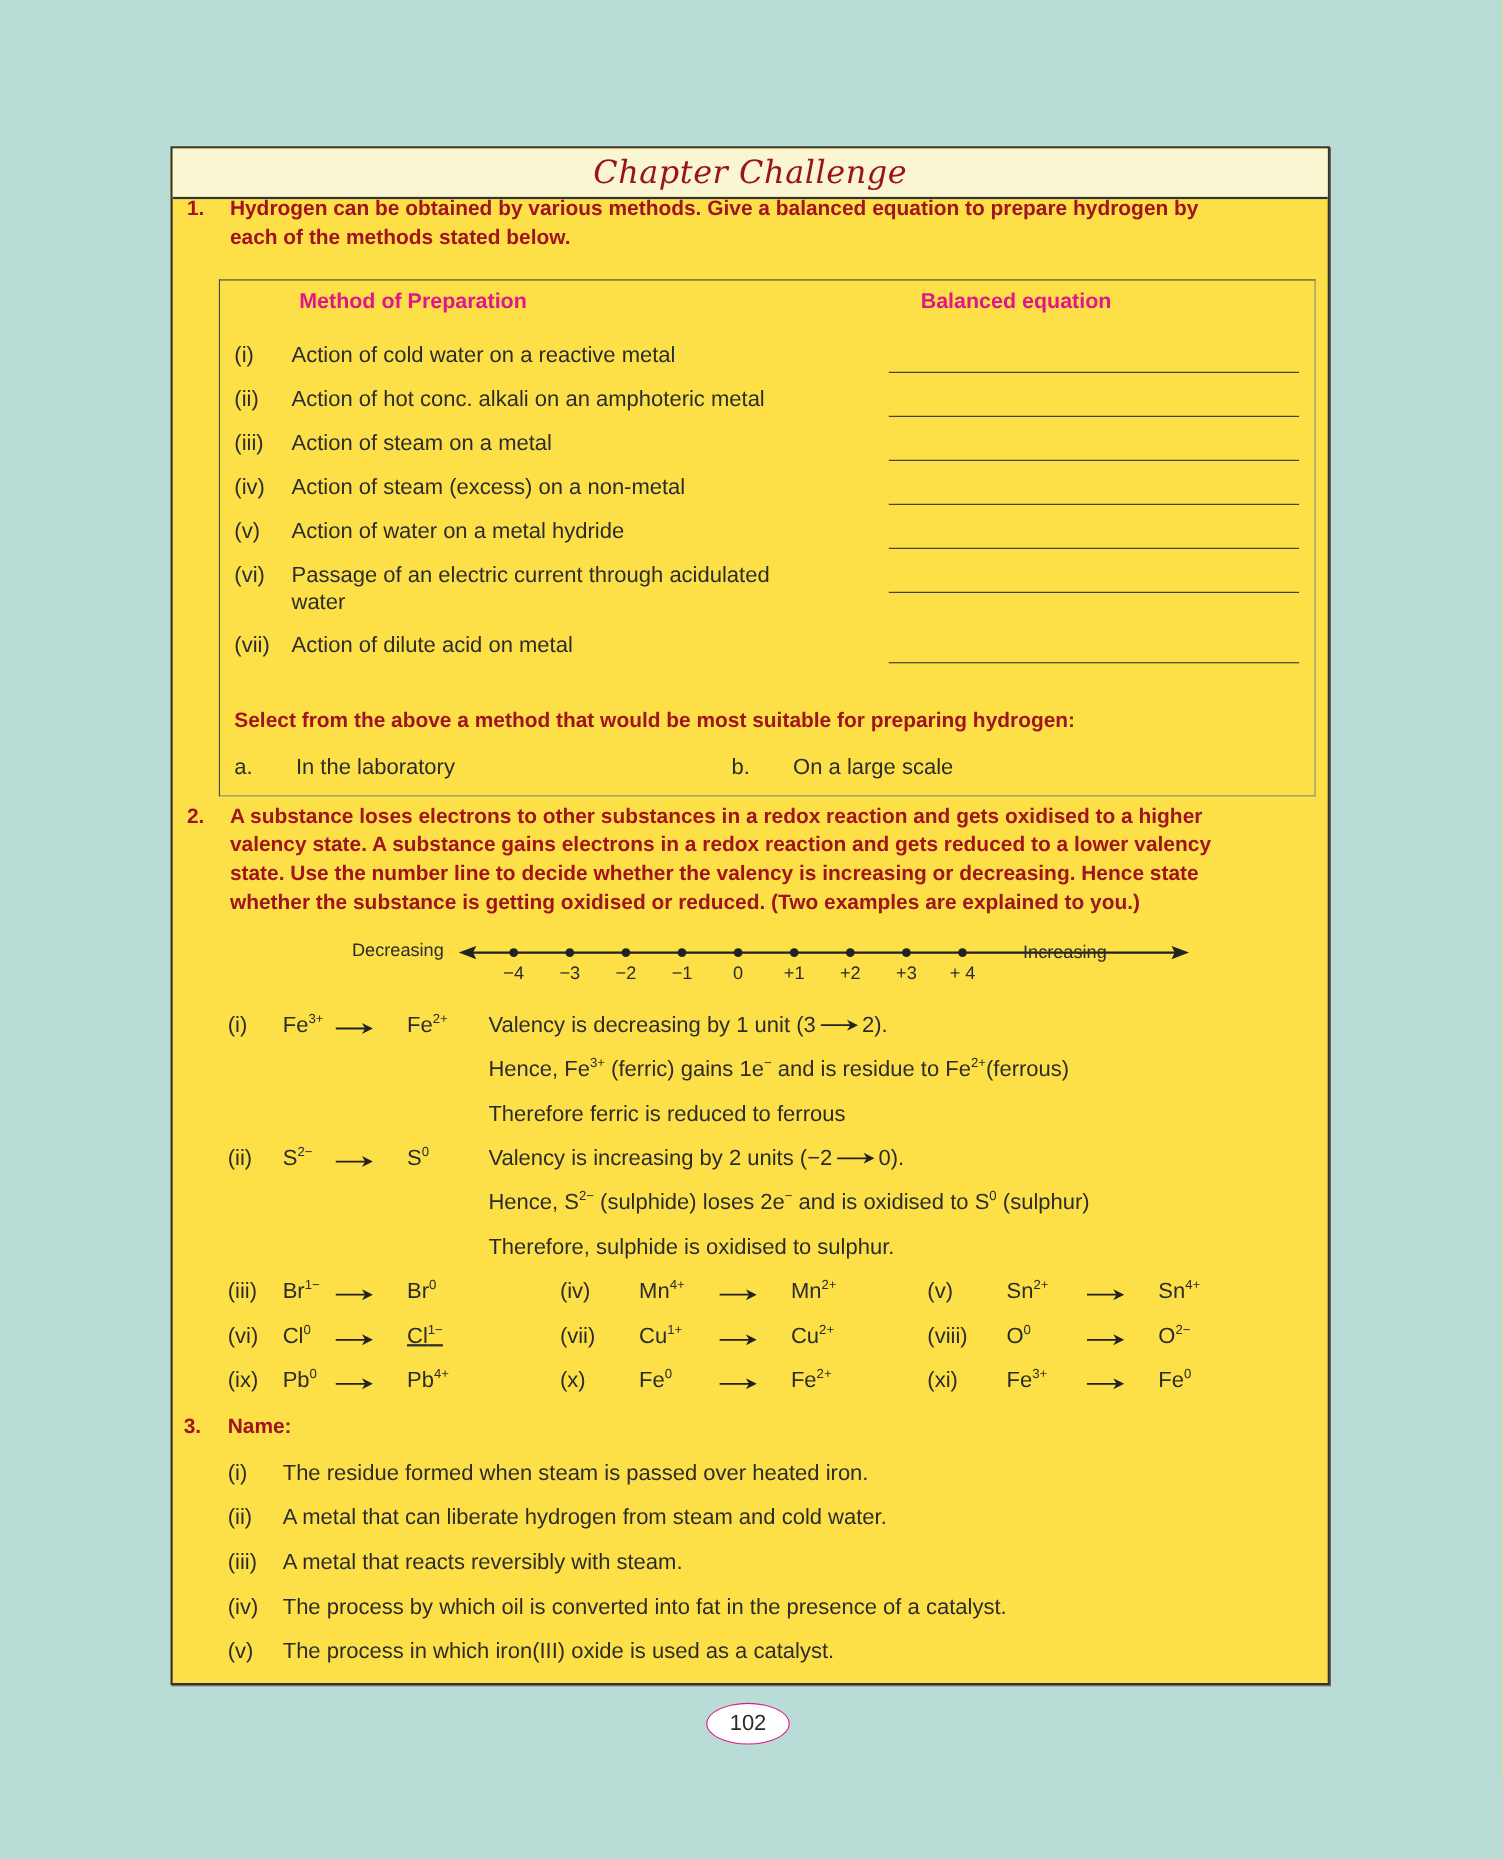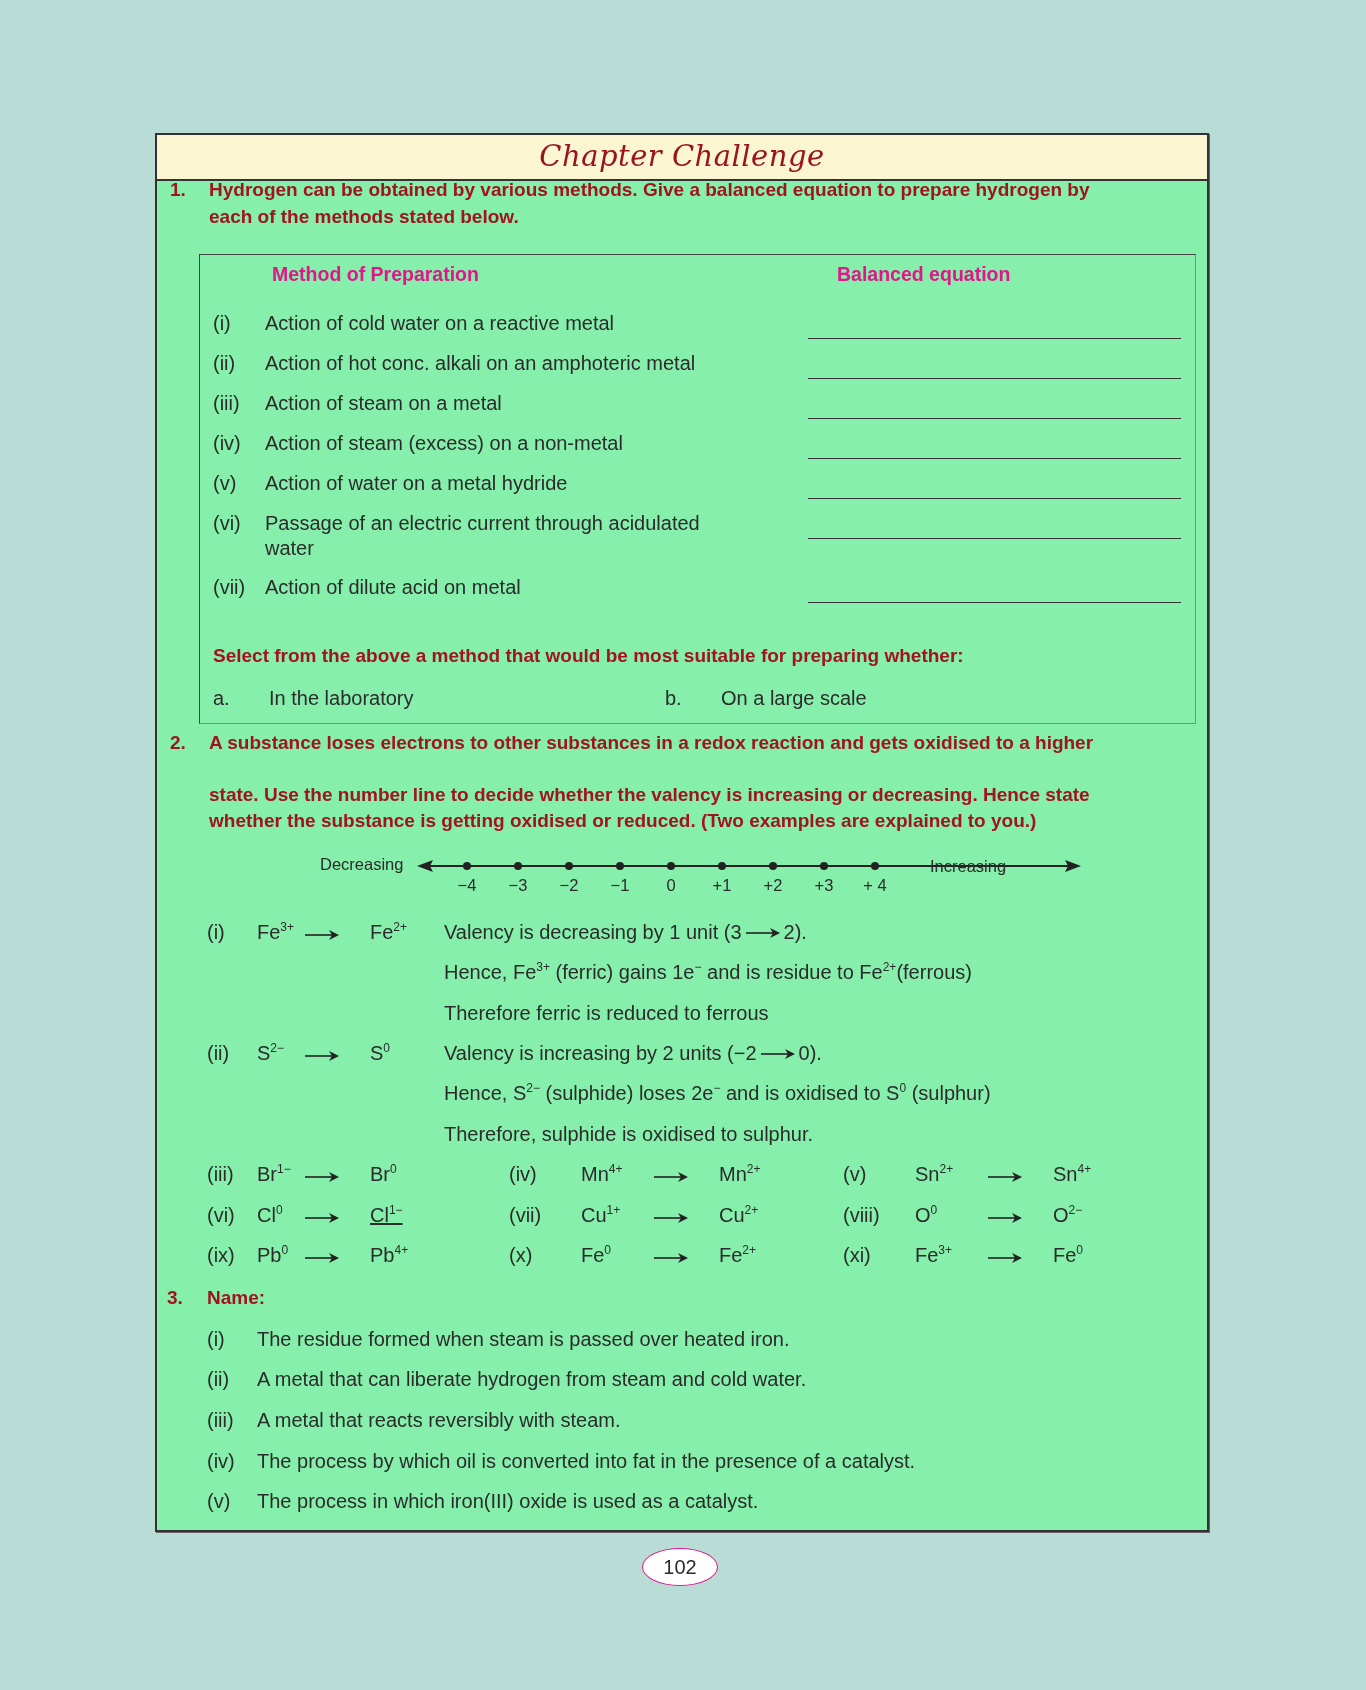--- a/index.html
+++ b/index.html
@@ -2,21 +2,21 @@
 <html><head>
 <meta charset="utf-8">
 <style>
   html, body { margin:0; padding:0; }
   body {
     width:1366px; height:1690px; background:#b9ddd6; position:relative;
     font-family:"Liberation Sans", sans-serif; color:#2a2a2a; overflow:hidden;
   }
   .frame {
     position:absolute; left:155px; top:133px; width:1050px; height:1395px;
-    background:#86efac; border:2px solid #333; box-shadow:1px 1px 0 #666;
+    background:#fde047; border:2px solid #333; box-shadow:1px 1px 0 #666;
   }
   .header {
     position:absolute; left:0; top:0; width:100%; height:44px;
     background:#faf6d2; border-bottom:2px solid #333;
   }
   .header-title {
     position:absolute; left:0; right:0; top:4px; text-align:center;
     font-family:"DejaVu Serif", serif; font-style:italic; font-size:29px; color:#9a1420;
     letter-spacing:0.5px;
   }
@@ -74,29 +74,30 @@
         <div class="blank" style="left:608px;width:373px;top:243px;"></div>
         <span class="abs body" style="left:13px;top:257px;">(vi)</span>
         <span class="abs body" style="left:65px;top:257px;">Passage of an electric current through acidulated</span>
         <span class="abs body" style="left:65px;top:282px;">water</span>
         <div class="blank" style="left:608px;width:373px;top:283px;"></div>
         <span class="abs body" style="left:13px;top:321px;">(vii)</span>
         <span class="abs body" style="left:65px;top:321px;">Action of dilute acid on metal</span>
         <div class="blank" style="left:608px;width:373px;top:347px;"></div>
       </div>
 
-    <span class="abs q" style="left:13px;top:390px;">Select from the above a method that would be most suitable for preparing whether:</span>
+    <span class="abs q" style="left:13px;top:390px;">Select from the above a method that would be most suitable for preparing hydrogen:</span>
     <span class="abs body" style="left:13px;top:432px;">a.</span>
     <span class="abs body" style="left:69px;top:432px;">In the laboratory</span>
     <span class="abs body" style="left:465px;top:432px;">b.</span>
     <span class="abs body" style="left:521px;top:432px;">On a large scale</span>
   </div>
 
   <span class="abs qnum" style="left:13px;top:597px;">2.</span>
   <span class="abs q" style="left:52px;top:597px;">A substance loses electrons to other substances in a redox reaction and gets oxidised to a higher</span>
+  <span class="abs q" style="left:52px;top:623px;">valency state. A substance gains electrons in a redox reaction and gets reduced to a lower valency</span>
   <span class="abs q" style="left:52px;top:649px;">state. Use the number line to decide whether the valency is increasing or decreasing. Hence state</span>
   <span class="abs q" style="left:52px;top:675px;">whether the substance is getting oxidised or reduced. (Two examples are explained to you.)</span>
 
   <div>
     <span class="abs nl-label" style="left:163px;top:720px;">Decreasing</span>
     <svg class="abs" style="left:260px;top:720px;" width="665" height="22">
       <line x1="8" y1="11" x2="655" y2="11" stroke="#222" stroke-width="2"></line>
       <polygon points="0,11 16,5 13,11 16,17" fill="#222"></polygon>
       <polygon points="664,11 648,5 651,11 648,17" fill="#222"></polygon>
       <g id="nl-dots">

